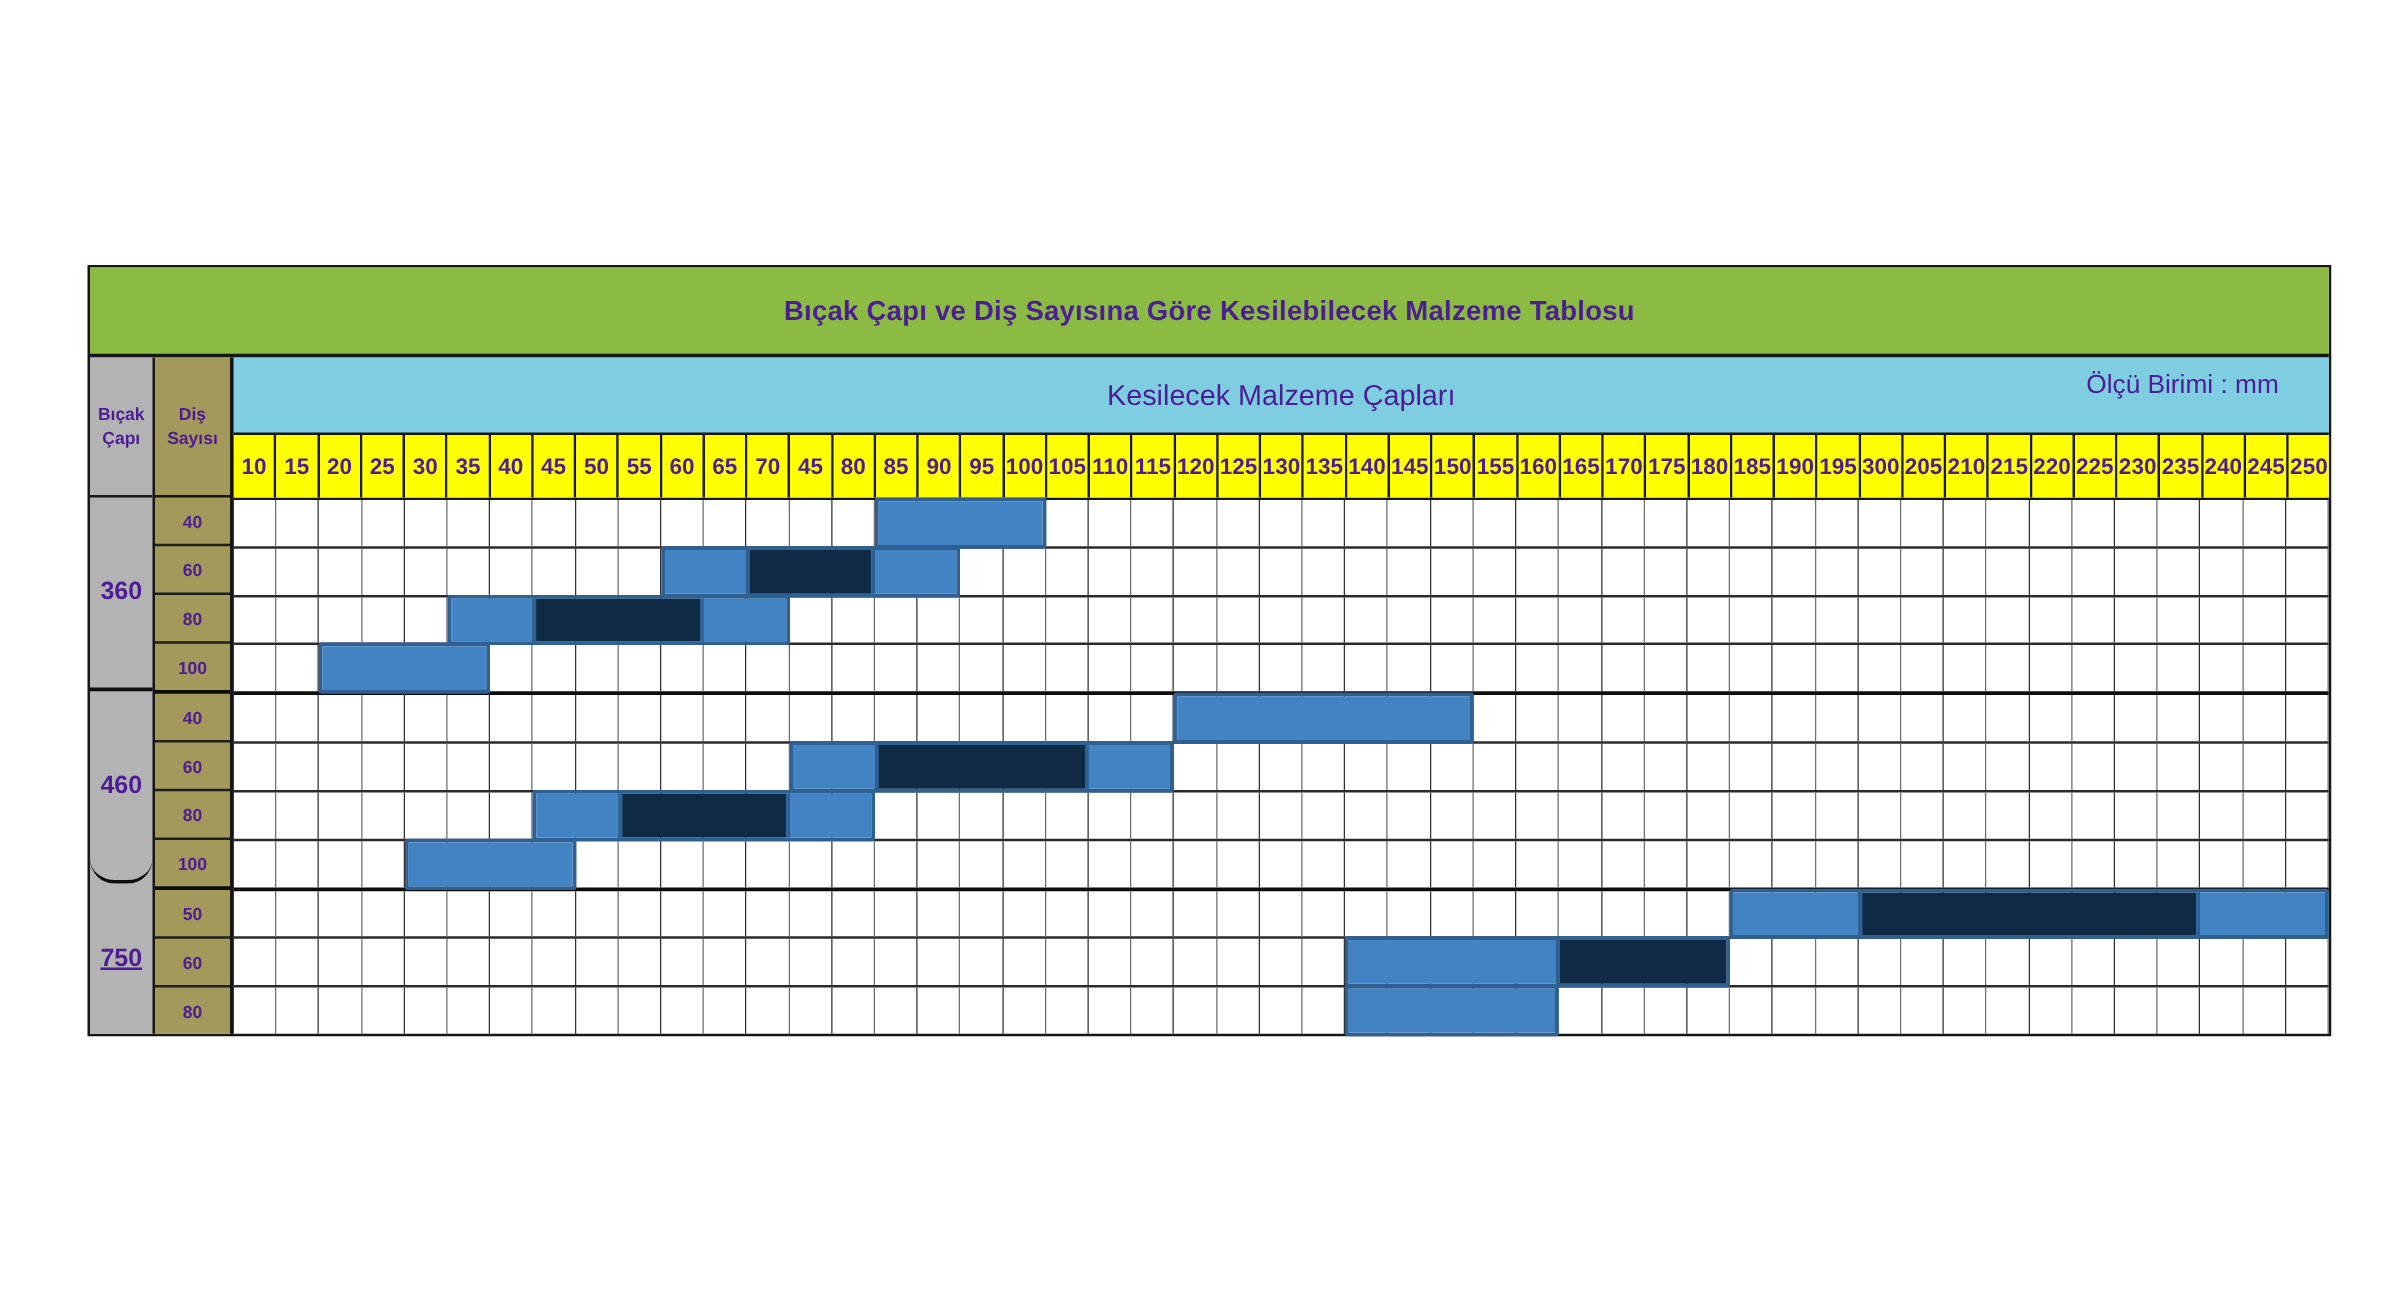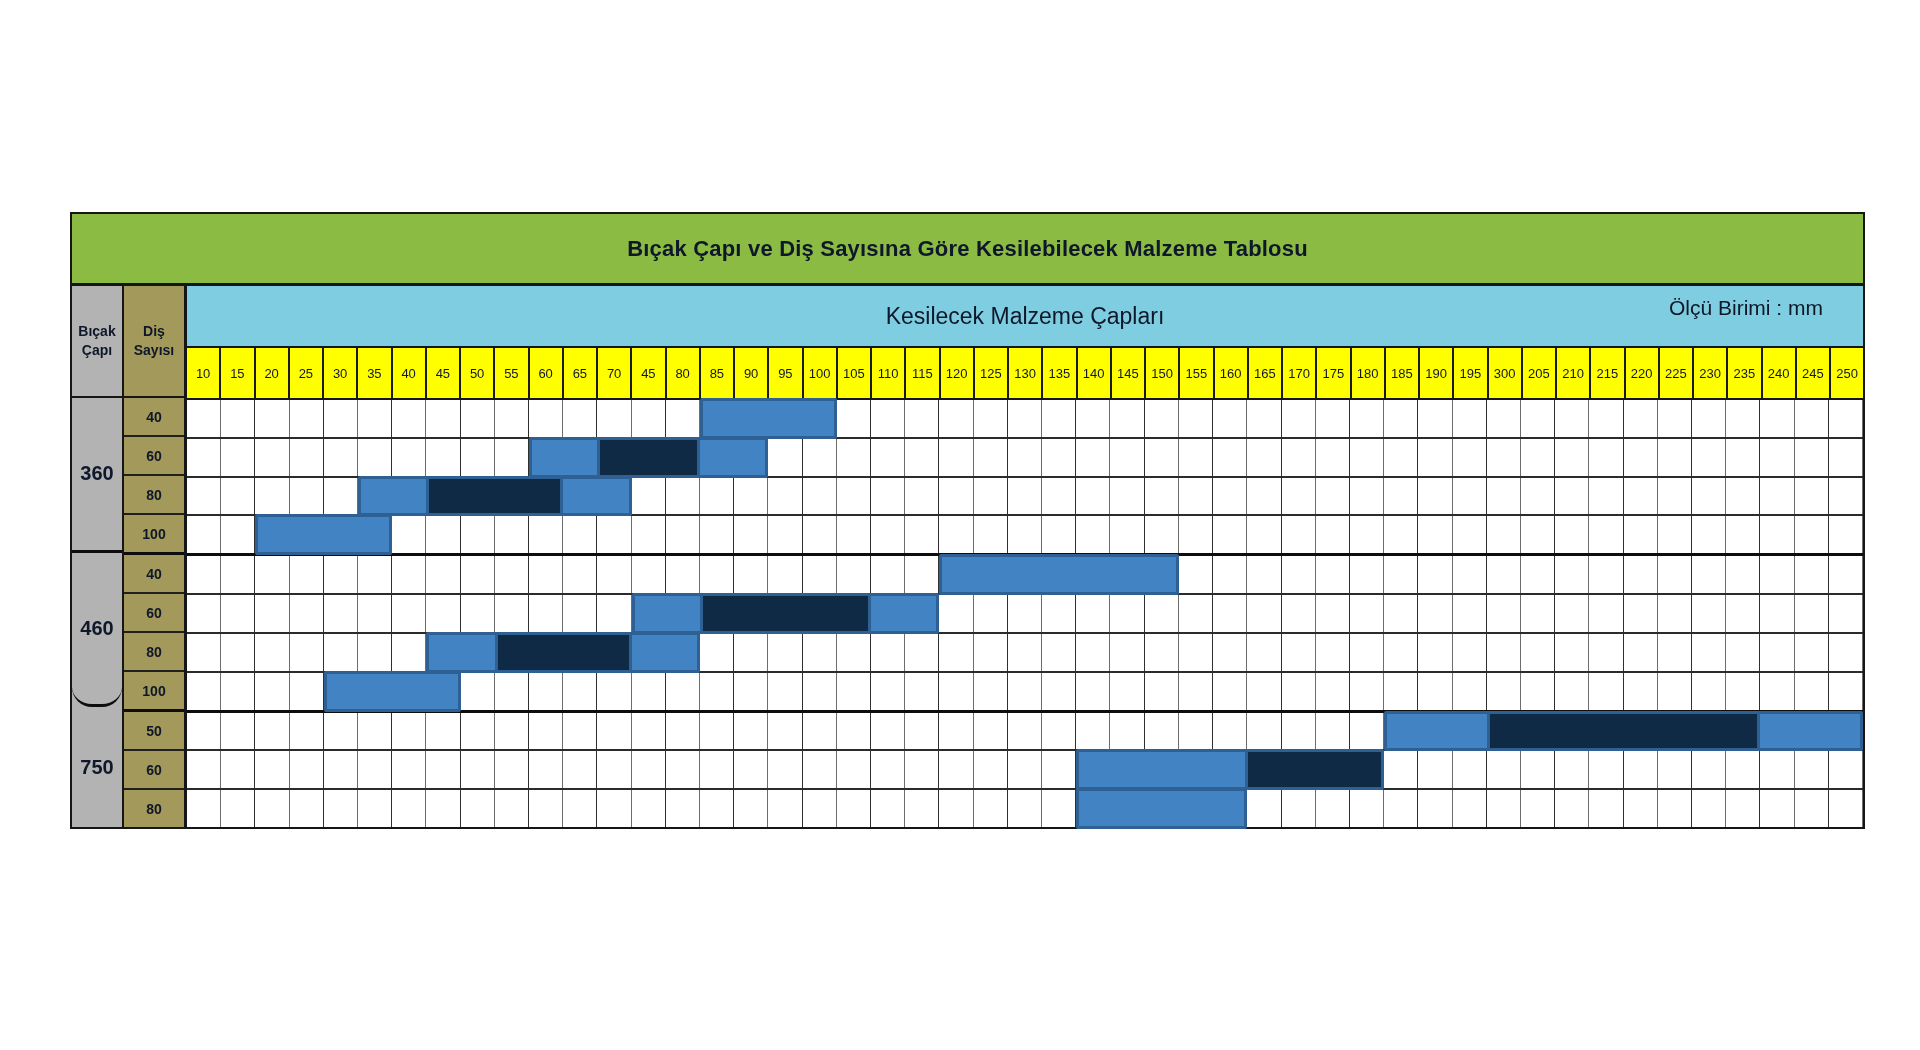--- a/index.html
+++ b/index.html
@@ -1,17 +1,17 @@
 <!DOCTYPE html>
 <html style="--green: #8CBB44; --cyan: #7FCDE0; --yellow: #FFFF00; --gray: #B3B3B3; --olive: #A2995A; --barLight: #4283C4; --barDark: #0E2A45; --barBorder: #2E6094;"><head>
 <meta charset="utf-8">
 <style>
   html,body{margin:0;padding:0;background:#ffffff;}
   .page{position:relative;width:1920px;height:1000px;background:#ffffff;
-        font-family:"Liberation Sans",sans-serif;color:#0f172a;overflow:hidden;text-align:right;}
+        font-family:"Liberation Sans",sans-serif;color:#4c1d95;overflow:hidden;text-align:right;}
   .table{position:absolute;left:70px;top:212px;width:1795px;height:617px;
          border:2px solid #161616;box-sizing:border-box;display:flex;flex-direction:column;background:#fff;}
   .title-band{height:69px;flex:0 0 69px;background:var(--green);border-bottom:3px solid #161616;
               display:flex;align-items:center;justify-content:center;
               font-weight:bold;font-size:22px;letter-spacing:.2px;}
   .body{flex:1;display:flex;min-height:0;}
   .col-blade{width:50px;flex:0 0 50px;background:var(--gray);border-right:2px solid #161616;
              display:flex;flex-direction:column;}
   .col-teeth{width:60px;flex:0 0 60px;background:var(--olive);border-right:3px solid #161616;
              display:flex;flex-direction:column;}
@@ -25,21 +25,21 @@
   .tcell{flex:1;display:flex;align-items:center;justify-content:center;
          font-weight:bold;font-size:14px;border-bottom:2px solid #1f1f1f;}
   .tcell.group-end{border-bottom:3px solid #0d0d0d;}
   .tcell:last-child{border-bottom:none;}
   .col-data{flex:1;display:flex;flex-direction:column;min-width:0;}
   .band-blue{height:60px;flex:0 0 60px;background:var(--cyan);border-bottom:2px solid #161616;
              position:relative;display:flex;align-items:center;justify-content:center;font-size:23px;}
   .band-blue .unit{position:absolute;right:40px;top:0;bottom:16px;display:flex;align-items:center;font-size:21px;}
   .yellow-row{height:50px;flex:0 0 50px;display:flex;border-bottom:2px solid #161616;}
   .ycell{flex:1;background:var(--yellow);border-right:2px solid #1a1a1a;
-         display:flex;align-items:center;justify-content:center;font-weight:normal;font-size:13px;min-width:0;}
+         display:flex;align-items:center;justify-content:center;font-weight:bold;font-size:18px;min-width:0;}
   .ycell:last-child{border-right:none;}
   .grid{flex:1;display:flex;flex-direction:column;min-height:0;}
   .grow{flex:1;display:flex;position:relative;border-bottom:2px solid #2b2b2b;}
   .grow.group-end{border-bottom:3px solid #0d0d0d;}
   .grow:last-child{border-bottom:none;}
   .gcell{flex:1;border-right:1.6px solid #6d6d6d;min-width:0;}
   .gcell:nth-child(2n){border-right-color:#303030;}
   .gcell:last-child{border-right:none;}
   .bar{position:absolute;top:-2px;bottom:-2px;display:flex;z-index:3;
        border:3px solid var(--barBorder);border-radius:2px;box-sizing:border-box;}
@@ -61,21 +61,21 @@
     <div class="body">
 
       <div class="col-blade">
         <div class="hdr-cell">
           <span>Bıçak</span>
           <span>Çapı</span>
         </div>
         <div class="col-stack" id="blade-groups">
             <div class="blade-group" style="flex-grow: 4;">360</div>
             <div class="blade-group" style="flex-grow: 4; border-radius: 20px;">460</div>
-            <div class="blade-group" style="flex-grow: 3;">750</div>
+            <div class="blade-group" style="flex-grow: 3; text-decoration: underline;">750</div>
           </div>
       </div>
 
       <div class="col-teeth">
         <div class="hdr-cell">
           <span>Diş</span>
           <span>Sayısı</span>
         </div>
         <div class="col-stack" id="teeth-cells">
             <div class="tcell">40</div>

